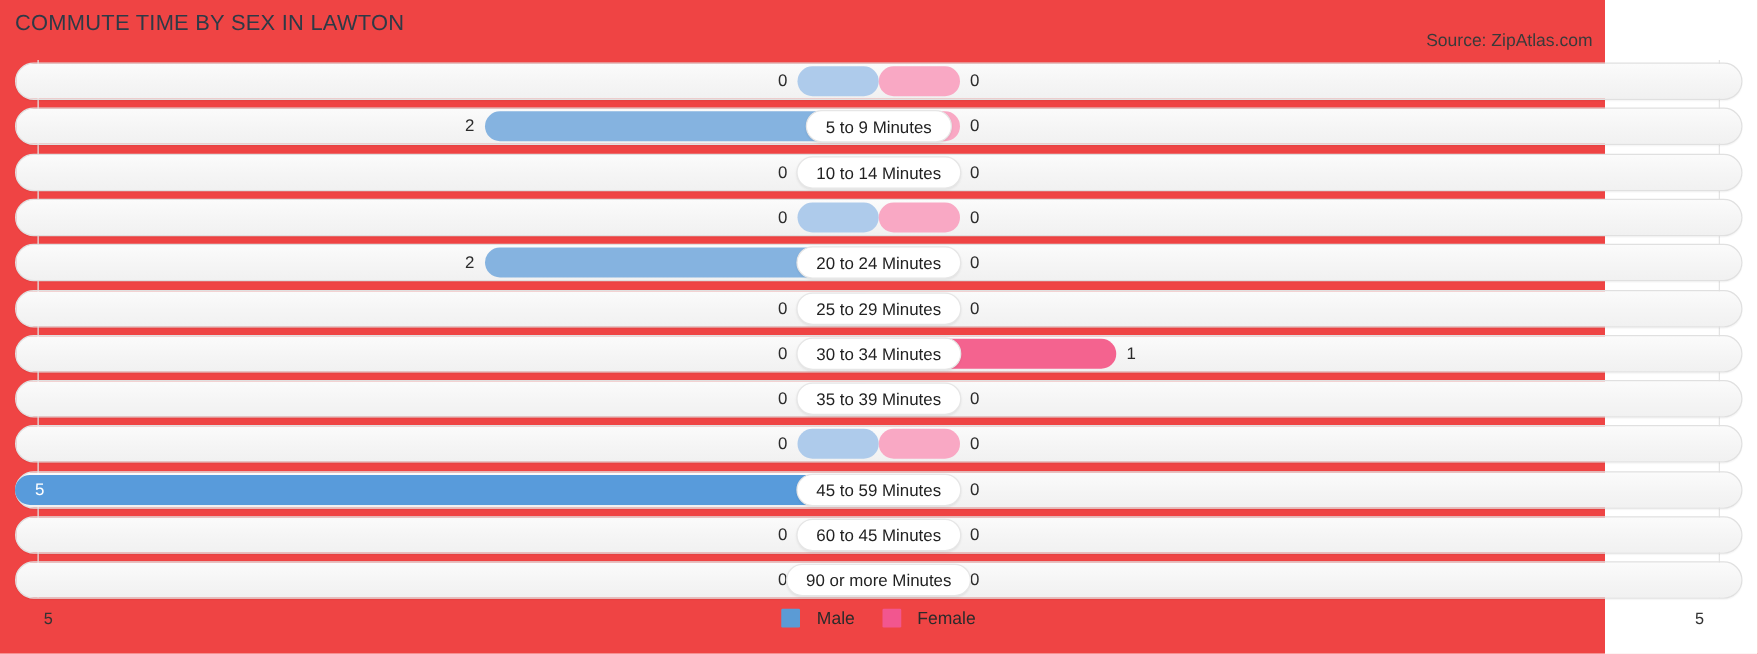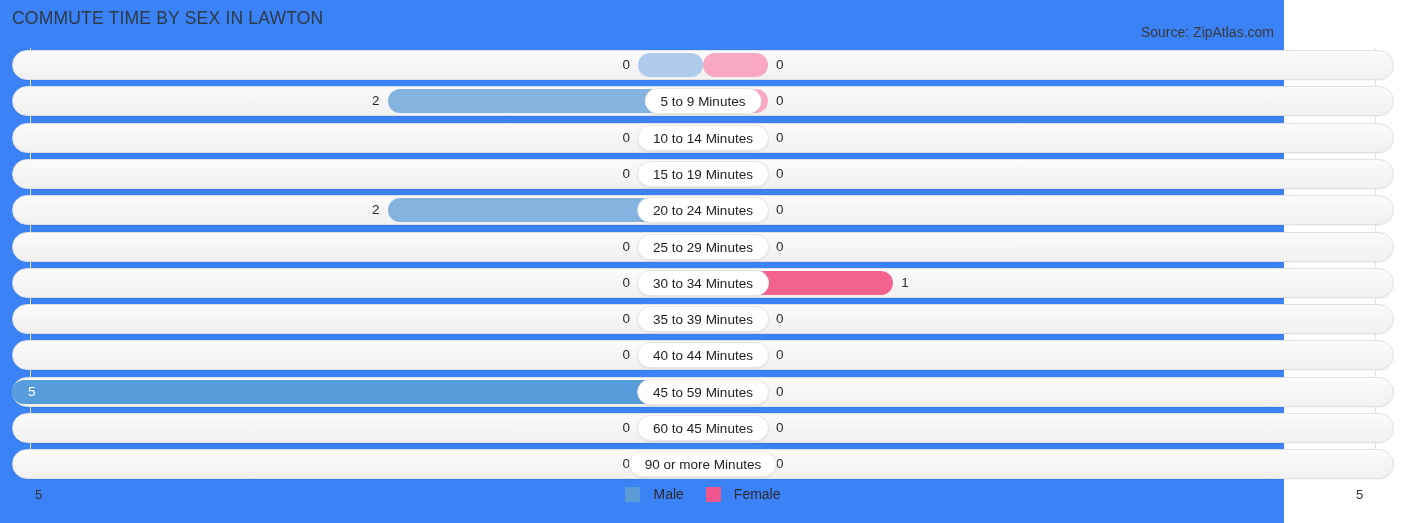--- a/index.html
+++ b/index.html
@@ -3,21 +3,21 @@
 <meta charset="utf-8">
 <style>
   * { box-sizing: border-box; margin: 0; padding: 0; }
   html, body {
     width: 1406px;
     height: 523px;
     background: #ffffff;
     font-family: "Liberation Sans", sans-serif;
     overflow: hidden;
   }
-  .page { position: relative; width: 1284px; height: 523px; background: #3b82f6; }
+  .page { position: relative; width: 1284px; height: 523px; background: #ef4444; }
 
   
   .title {
     position: absolute;
     left: 12px; top: 8px;
     font-size: 17.5px;
     letter-spacing: 0.2px;
     color: #2e3a46;
     font-weight: 400;
     white-space: nowrap;
@@ -168,21 +168,20 @@
         <div class="pill">10 to 14 Minutes</div>
       </div>
       <div class="row" style="top: 110.9px;">
         <div class="track"></div>
         <div class="bars">
           <div class="bar male" style="width: 65px; background: rgb(174, 203, 235);"></div>
           <div class="bar female" style="width: 65px; background: rgb(249, 168, 196);"></div>
         </div>
         <div class="val male" style="right: 764px;">0</div>
         <div class="val female" style="left: 764px;">0</div>
-        <div class="pill">15 to 19 Minutes</div>
       </div>
       <div class="row" style="top: 147.2px;">
         <div class="track"></div>
         <div class="bars">
           <div class="bar male" style="width: 315.4px; background: rgb(133, 179, 224);"></div>
           <div class="bar female" style="width: 65px; background: rgb(249, 168, 196);"></div>
         </div>
         <div class="val male" style="right: 1014.4px;">2</div>
         <div class="val female" style="left: 764px;">0</div>
         <div class="pill">20 to 24 Minutes</div>
@@ -218,21 +217,20 @@
         <div class="pill">35 to 39 Minutes</div>
       </div>
       <div class="row" style="top: 292.4px;">
         <div class="track"></div>
         <div class="bars">
           <div class="bar male" style="width: 65px; background: rgb(174, 203, 235);"></div>
           <div class="bar female" style="width: 65px; background: rgb(249, 168, 196);"></div>
         </div>
         <div class="val male" style="right: 764px;">0</div>
         <div class="val female" style="left: 764px;">0</div>
-        <div class="pill">40 to 44 Minutes</div>
       </div>
       <div class="row" style="top: 328.7px;">
         <div class="track"></div>
         <div class="bars">
           <div class="bar male" style="width: 691px; background: rgb(88, 155, 219);"></div>
           <div class="bar female" style="width: 65px; background: rgb(249, 168, 196);"></div>
         </div>
         <div class="val male inside" style="left: 16px; text-align: left;">5</div>
         <div class="val female" style="left: 764px;">0</div>
         <div class="pill">45 to 59 Minutes</div>

